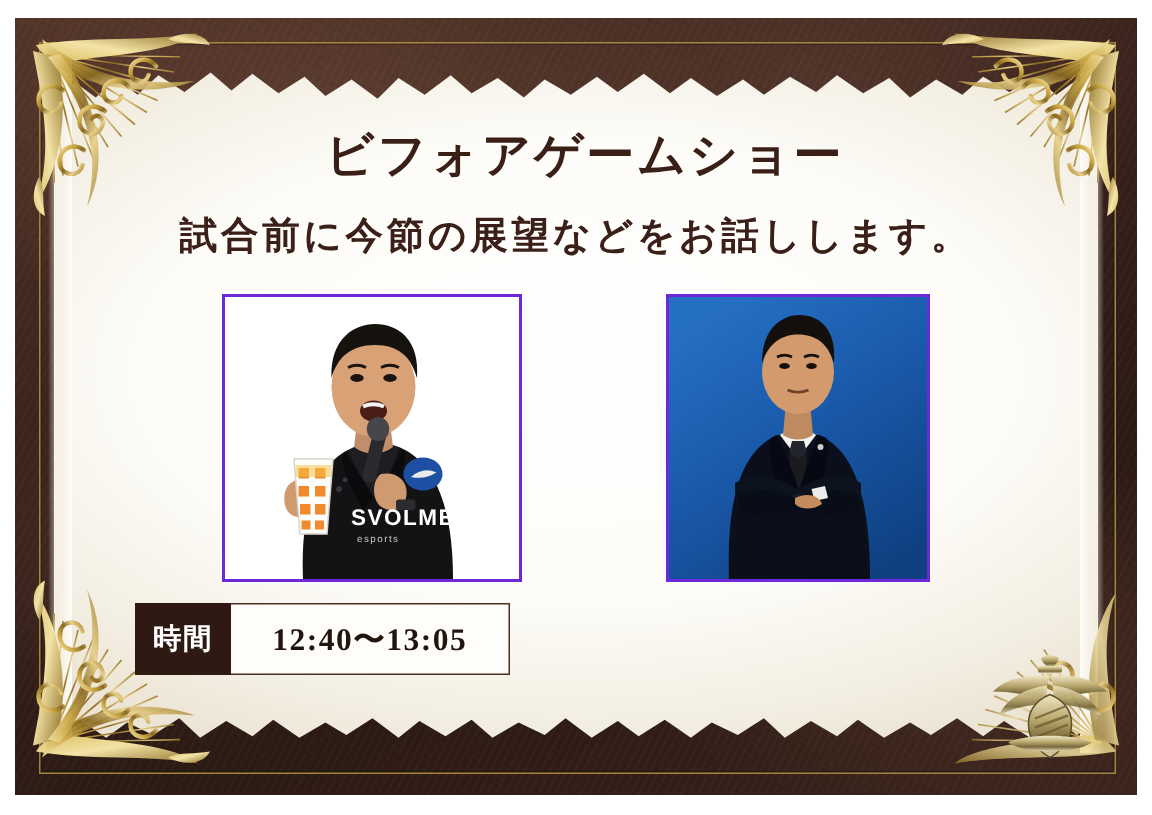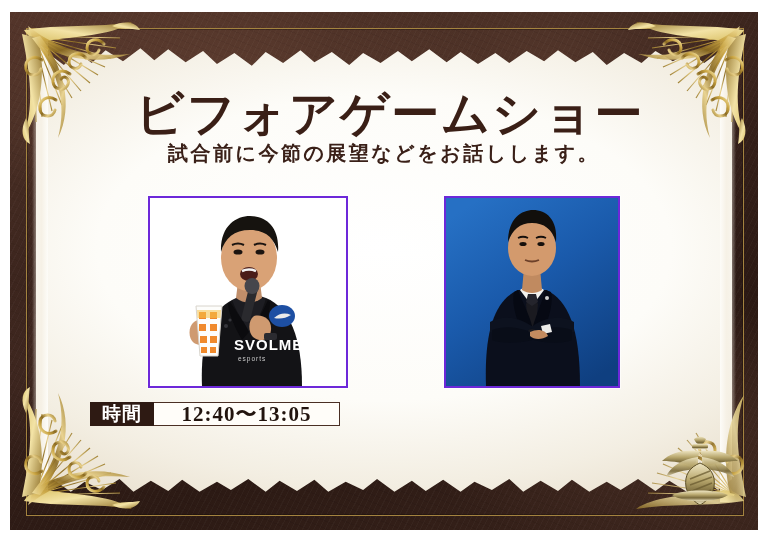--- a/index.html
+++ b/index.html
@@ -118,33 +118,33 @@
     pointer-events: none;
   }
 
   
   .title {
     position: absolute;
     left: 0; right: 0;
     top: 82px;
     text-align: center;
     font-family: "Liberation Serif", "DejaVu Serif", serif;
-    font-size: 48px;
+    font-size: 32px;
     font-weight: 700;
     letter-spacing: 2px;
     color: #3a1f16;
     padding-left: 12px;
   }
   .subtitle {
     position: absolute;
     left: 0; right: 0;
     top: 140px;
     text-align: center;
     font-family: "Liberation Serif", "DejaVu Serif", serif;
-    font-size: 20px;
+    font-size: 25px;
     font-weight: 700;
     letter-spacing: 2.5px;
     color: #3a2018;
   }
 
   
   .photo {
     position: absolute;
     border: 2px solid #6d28d9;
     box-shadow: 0 0 0 1px rgba(255,255,255,.6);
@@ -160,21 +160,21 @@
   
   .info-row {
     position: absolute;
     left: 0; right: 0;
     top: 402px;
     height: 42px;
   }
   .info-item {
     position: absolute;
     display: flex;
-    height: 24px;
+    height: 48px;
   }
   .info-item.time  { left: 90px; }
   .info-item.place { left: 410px; }
 
   .info-label {
     background: #2e1a13;
     color: #ffffff;
     font-family: "Liberation Sans", "DejaVu Sans", sans-serif;
     font-weight: 700;
     font-size: 19px;

